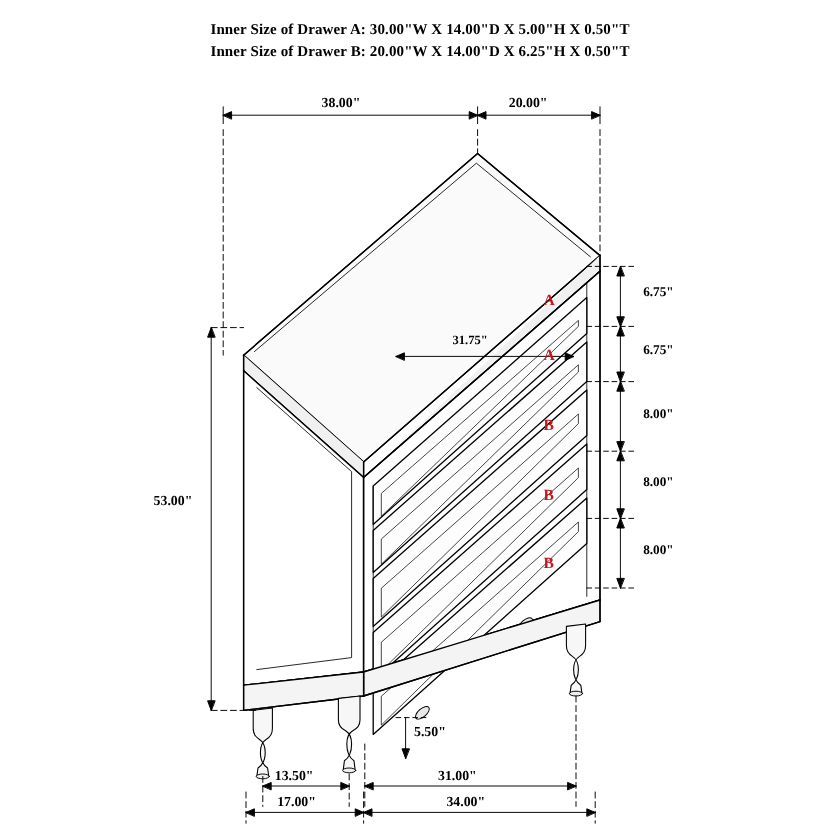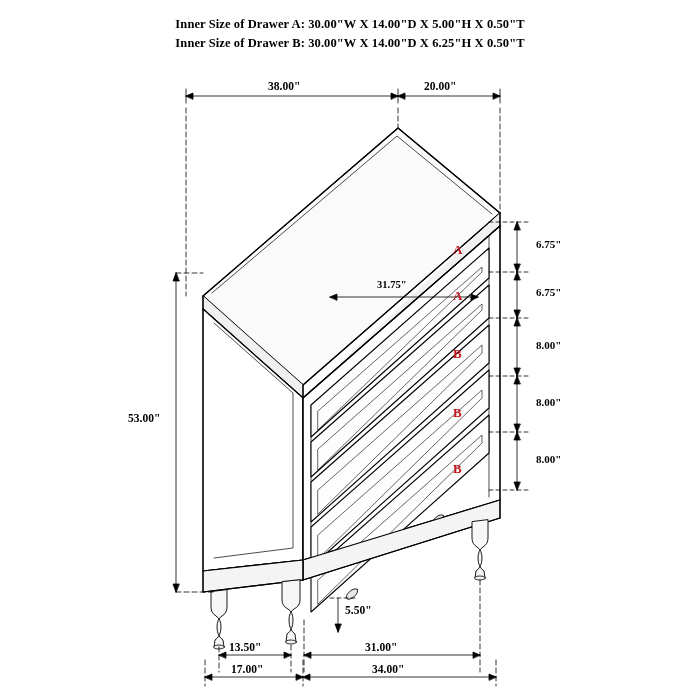--- a/index.html
+++ b/index.html
@@ -65,21 +65,21 @@
     color: #000;
     white-space: nowrap;
   }
 </style>
 </head>
 <body>
 
 <div id="stage">
 
   <div class="header-line" id="hdr1">Inner Size of Drawer A: 30.00"W X 14.00"D X 5.00"H X 0.50"T</div>
-  <div class="header-line" id="hdr2">Inner Size of Drawer B: 30.00"W X 14.00"D X 6.25"H X 0.50"T</div>
+  <div class="header-line" id="hdr2">Inner Size of Drawer B: 20.00"W X 14.00"D X 6.25"H X 0.50"T</div>
 
   <svg class="diagram" viewBox="0 0 700 700">
     <g stroke="#000" fill="none" stroke-width="1.1" stroke-linejoin="round" stroke-linecap="round">
 
       <polygon points="203,296 398,128 500,213 303,385" fill="#fafafa"></polygon>
       <polygon points="203,296 398,128 500,213 303,385" fill="none"></polygon>
 
       <polyline points="203,296 203,309 303,398 303,385" fill="#f0f0f0"></polyline>
       <polyline points="303,398 500,226 500,213" fill="#f0f0f0"></polyline>
       <line x1="203" y1="309" x2="303" y2="398"></line>

